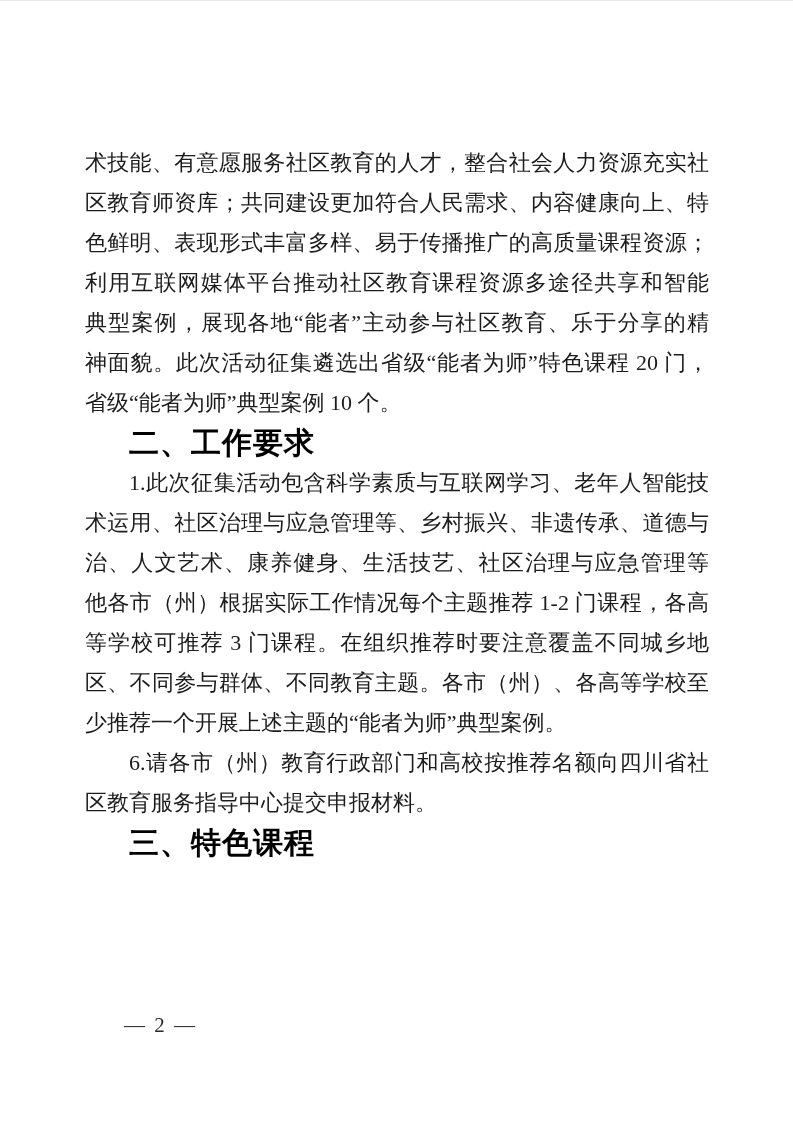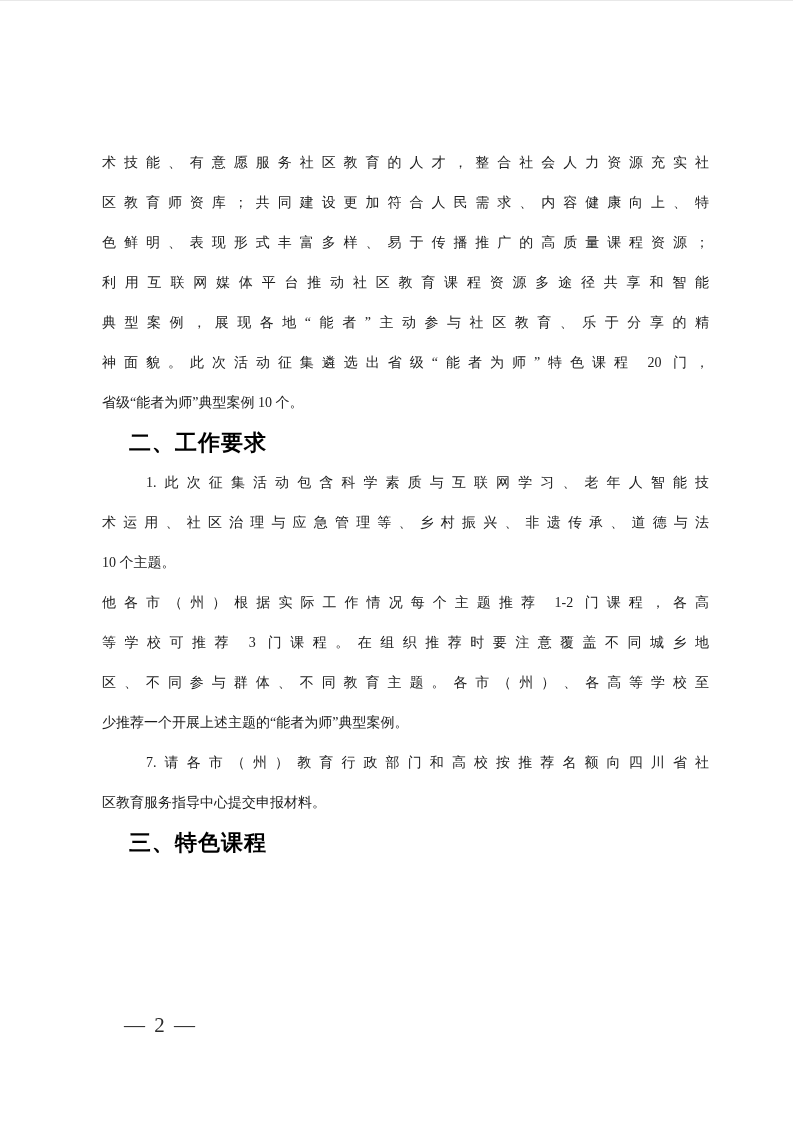--- a/index.html
+++ b/index.html
@@ -20,37 +20,36 @@
   }
   .body-text {
     position: absolute;
     left: 85px;
     top: 142px;
     width: 624px;
   }
   .text-line {
     height: 40px;
     line-height: 40px;
-    font-size: 14px;
+    font-size: 22px;
     text-align: justify;
     text-align-last: justify;
     overflow: hidden;
-    margin-left: 17px;
   }
   .text-line.last-line {
     text-align: right;
     text-align-last: left;
   }
   .text-line.first-indent {
     text-indent: 44px;
   }
   .section-heading {
     height: 40px;
     line-height: 40px;
-    font-size: 22px;
+    font-size: 30px;
     font-weight: 700;
     font-family: "Liberation Sans", "DejaVu Sans", sans-serif;
     color: #000000;
     padding-left: 44px;
     letter-spacing: 1px;
   }
   .page-number {
     position: absolute;
     left: 124px;
     top: 1010px;
@@ -72,28 +71,28 @@
         <div class="text-line">色鲜明、表现形式丰富多样、易于传播推广的高质量课程资源；</div>
         <div class="text-line">利用互联网媒体平台推动社区教育课程资源多途径共享和智能</div>
         <div class="text-line">典型案例，展现各地“能者”主动参与社区教育、乐于分享的精</div>
         <div class="text-line">神面貌。此次活动征集遴选出省级“能者为师”特色课程 20 门，</div>
         <div class="text-line last-line">省级“能者为师”典型案例 10 个。</div>
       </div>
       <div class="section-heading">二、工作要求</div>
       <div>
         <div class="text-line first-indent">1.此次征集活动包含科学素质与互联网学习、老年人智能技</div>
         <div class="text-line">术运用、社区治理与应急管理等、乡村振兴、非遗传承、道德与法</div>
-        <div class="text-line last-line">10 个主题。</div>
+        <div class="text-line">治、人文艺术、康养健身、生活技艺、社区治理与应急管理等</div>
       </div>
       <div>
         <div class="text-line">他各市（州）根据实际工作情况每个主题推荐 1-2 门课程，各高</div>
         <div class="text-line">等学校可推荐 3 门课程。在组织推荐时要注意覆盖不同城乡地</div>
         <div class="text-line">区、不同参与群体、不同教育主题。各市（州）、各高等学校至</div>
         <div class="text-line last-line">少推荐一个开展上述主题的“能者为师”典型案例。</div>
       </div>
       <div>
-        <div class="text-line first-indent">7.请各市（州）教育行政部门和高校按推荐名额向四川省社</div>
+        <div class="text-line first-indent">6.请各市（州）教育行政部门和高校按推荐名额向四川省社</div>
         <div class="text-line last-line">区教育服务指导中心提交申报材料。</div>
       </div>
       <div class="section-heading">三、特色课程</div>
     </div>
   <div class="page-number">— 2 —</div>
 </div>
 
 </body></html>

